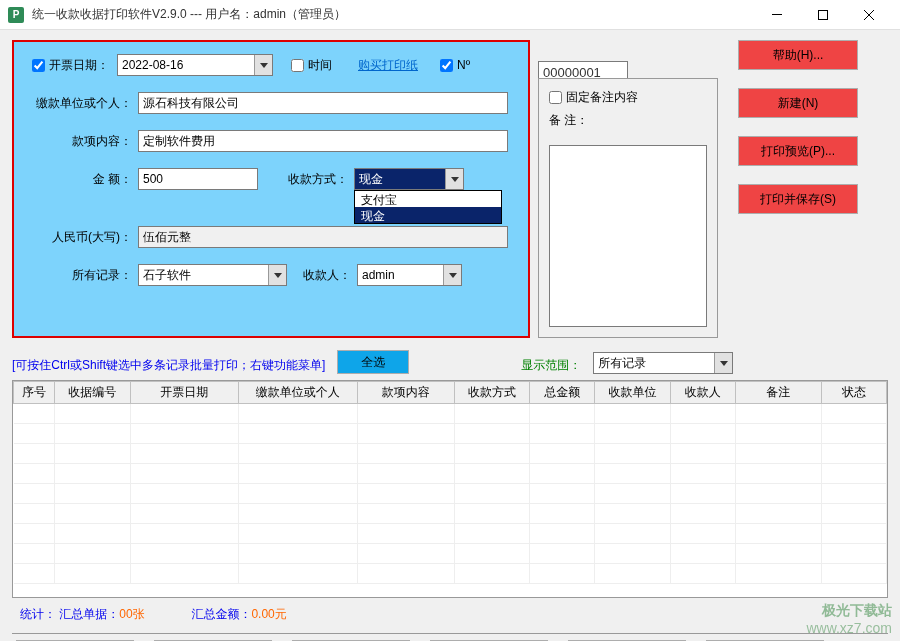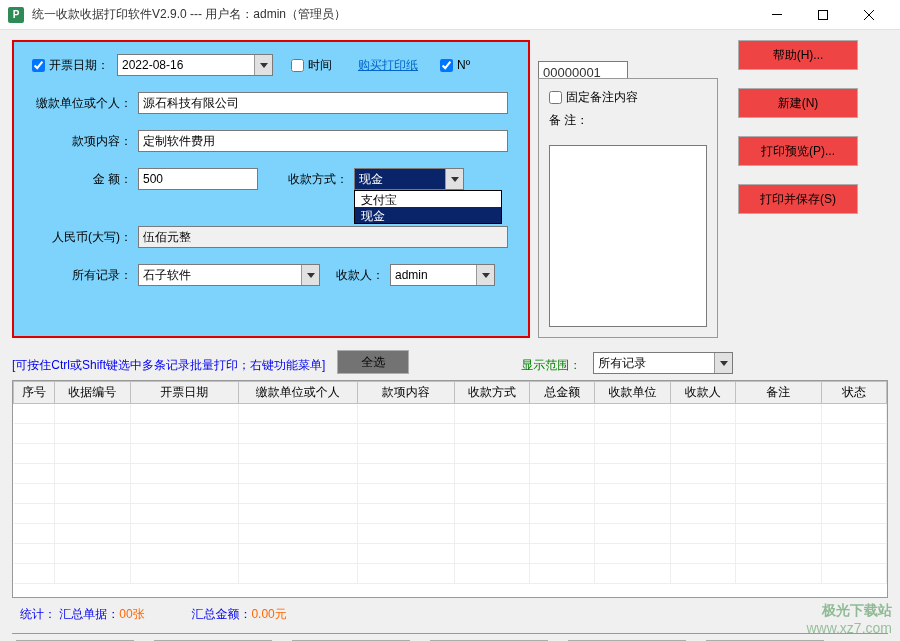--- a/index.html
+++ b/index.html
@@ -22,21 +22,21 @@
 .link { color: #0066cc; text-decoration: underline; cursor: pointer; }
 .right-col { display: flex; flex-direction: column; gap: 8px; }
 .note-box { border: 1px solid #999; background: #f0f0f0; padding: 10px; width: 180px; height: 260px; display: flex; flex-direction: column; }
 .note-header { display: flex; align-items: center; margin-bottom: 6px; }
 .note-label { margin-bottom: 16px; }
 .note-textarea { flex: 1; border: 1px solid #7a7a7a; background: #fff; resize: none; }
 .btn-col { display: flex; flex-direction: column; gap: 18px; align-items: stretch; }
 .btn { height: 30px; width: 120px; border: 1px solid #adadad; background: #ef4444; cursor: pointer; font-family: inherit; font-size: 12px; }
 .middle-bar { display: flex; align-items: flex-end; margin-top: 8px; gap: 12px; padding: 4px 0; }
 .hint { color: #0000ee; }
-.select-all-btn { height: 24px; width: 72px; border: 1px solid #adadad; background: #737373; cursor: pointer; font-family: inherit; font-size: 12px; }
+.select-all-btn { height: 24px; width: 72px; border: 1px solid #adadad; background: #0ea5e9; cursor: pointer; font-family: inherit; font-size: 12px; }
 .scope-label { color: #008000; margin-left: 100px; }
 .table-wrap { margin-top: 2px; border: 1px solid #999; height: 218px; background: #fff; overflow: hidden; }
 table { width: 100%; border-collapse: collapse; table-layout: fixed; }
 th { background: #f0f0f0; border: 1px solid #c0c0c0; height: 22px; font-weight: normal; font-size: 12px; text-align: center; }
 td { border-right: 1px solid #eee; border-bottom: 1px solid #eee; height: 20px; }
 .stats { margin-top: 4px; color: #0000ee; padding: 4px 8px; }
 .stats .orange { color: #ff6600; }
 .bottom-bar { margin-top: 6px; display: flex; gap: 20px; padding: 0 4px; }
 .bottom-btn { height: 30px; width: 118px; border: 1px solid #adadad; background: #e1e1e1; cursor: pointer; font-family: inherit; font-size: 12px; }
 .hr { border-top: 1px solid #999; margin: 6px 0; }
@@ -117,21 +117,21 @@
         </div>
       </div>
 
       <div class="row" style="margin-top:36px">
         <span class="label" style="width:100px">人民币(大写)：</span>
         <input type="text" class="field" style="width: 370px; background: rgb(240, 240, 240);" readonly="" value="伍佰元整">
       </div>
 
       <div class="row">
         <span class="label" style="width:100px">所有记录：</span>
-        <div class="combo" style="width:182px">
+        <div class="combo" style="width:149px">
           <span>石子软件</span>
           <div class="combo-arrow"></div>
         </div>
         <span style="width:16px"></span>
         <span class="label">收款人：</span>
         <div class="combo" style="width:105px">
           <span>admin</span>
           <div class="combo-arrow"></div>
         </div>
       </div>

